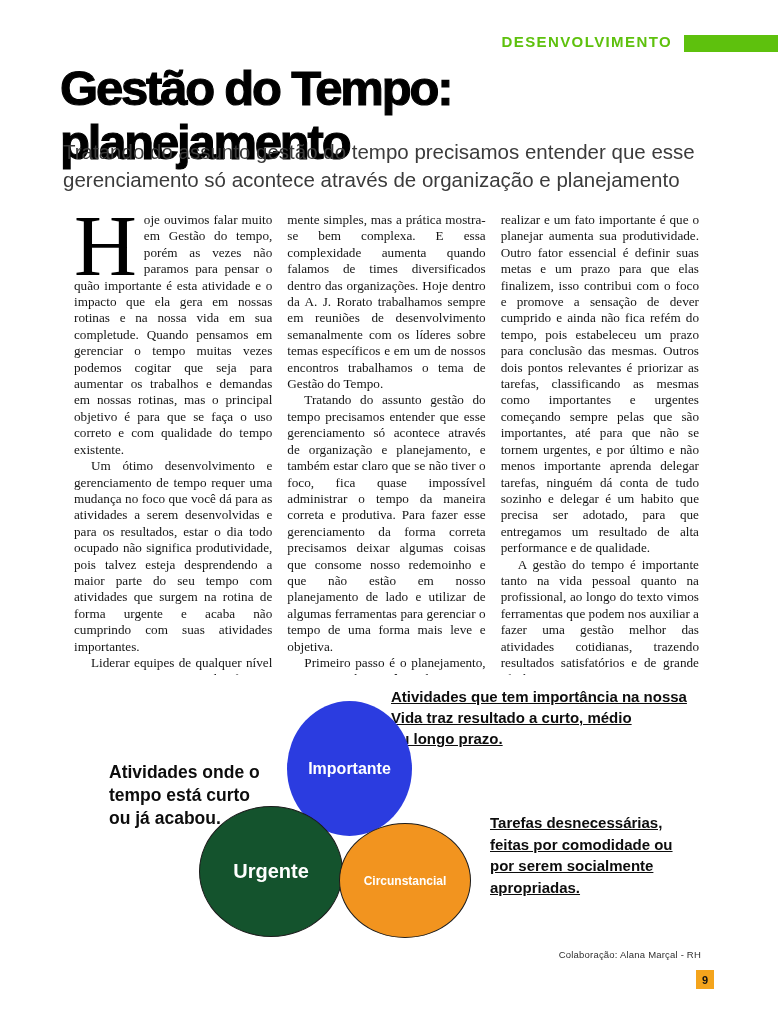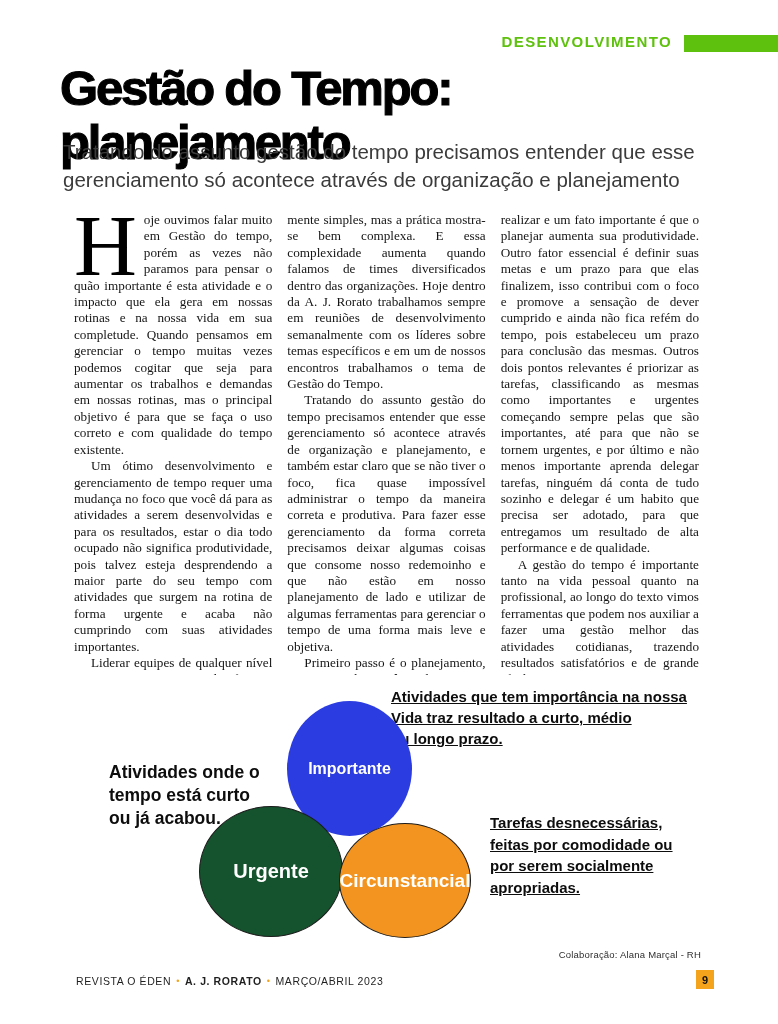--- a/index.html
+++ b/index.html
@@ -35,21 +35,21 @@
 
   .circle{position:absolute;border-radius:50%;display:flex;align-items:center;justify-content:center;}
   .circle span{color:#fff;font-weight:700;}
   .circle-importante{left:287px;top:701px;width:125px;height:135px;z-index:1;}
   .circle-importante span{font-size:16px;}
   .circle-urgente{left:199px;top:806px;width:144px;height:131px;z-index:2;
         border:1.5px solid #1c1c1c;box-sizing:border-box;}
   .circle-urgente span{font-size:20px;}
   .circle-circunstancial{left:339px;top:823px;width:132px;height:115px;z-index:3;
         border:1.5px solid #1c1c1c;box-sizing:border-box;}
-  .circle-circunstancial span{font-size:19px;}
+  .circle-circunstancial span{font-size:12px;}
 
   .credit{position:absolute;right:77px;top:949px;font-size:9.5px;color:#2e2e2e;letter-spacing:.2px;}
 
   
   .footer{position:absolute;left:76px;top:975px;font-size:10.5px;letter-spacing:.6px;color:#1f1f1f;}
   .footer .author{font-weight:700;}
   .footer .dot{color:#f4a41c;margin:0 5px;font-size:9px;vertical-align:1px;}
   .page-badge{position:absolute;left:696px;top:970px;width:18px;height:19px;background:#f4a41c;
         color:#111;font-size:11px;font-weight:700;display:flex;align-items:center;justify-content:center;}
 </style>
@@ -100,18 +100,15 @@
     <div class="circle circle-urgente" style="background: #14532d;">
       <span>Urgente</span>
     </div>
     <div class="circle circle-circunstancial" style="background: rgb(242, 148, 31);">
       <span>Circunstancial</span>
     </div>
 
     <div class="credit">Colaboração: Alana Marçal - RH</div>
   </div>
 
-  <div class="footer">
-    <span>REVISTA O ÉDEN</span><span class="dot">•</span><span class="author">A. J. RORATO</span><span class="dot">•</span><span>MARÇO/ABRIL 2023</span>
-  </div>
   <div class="page-badge">9</div>
 
 </div>
 
 </body></html>

